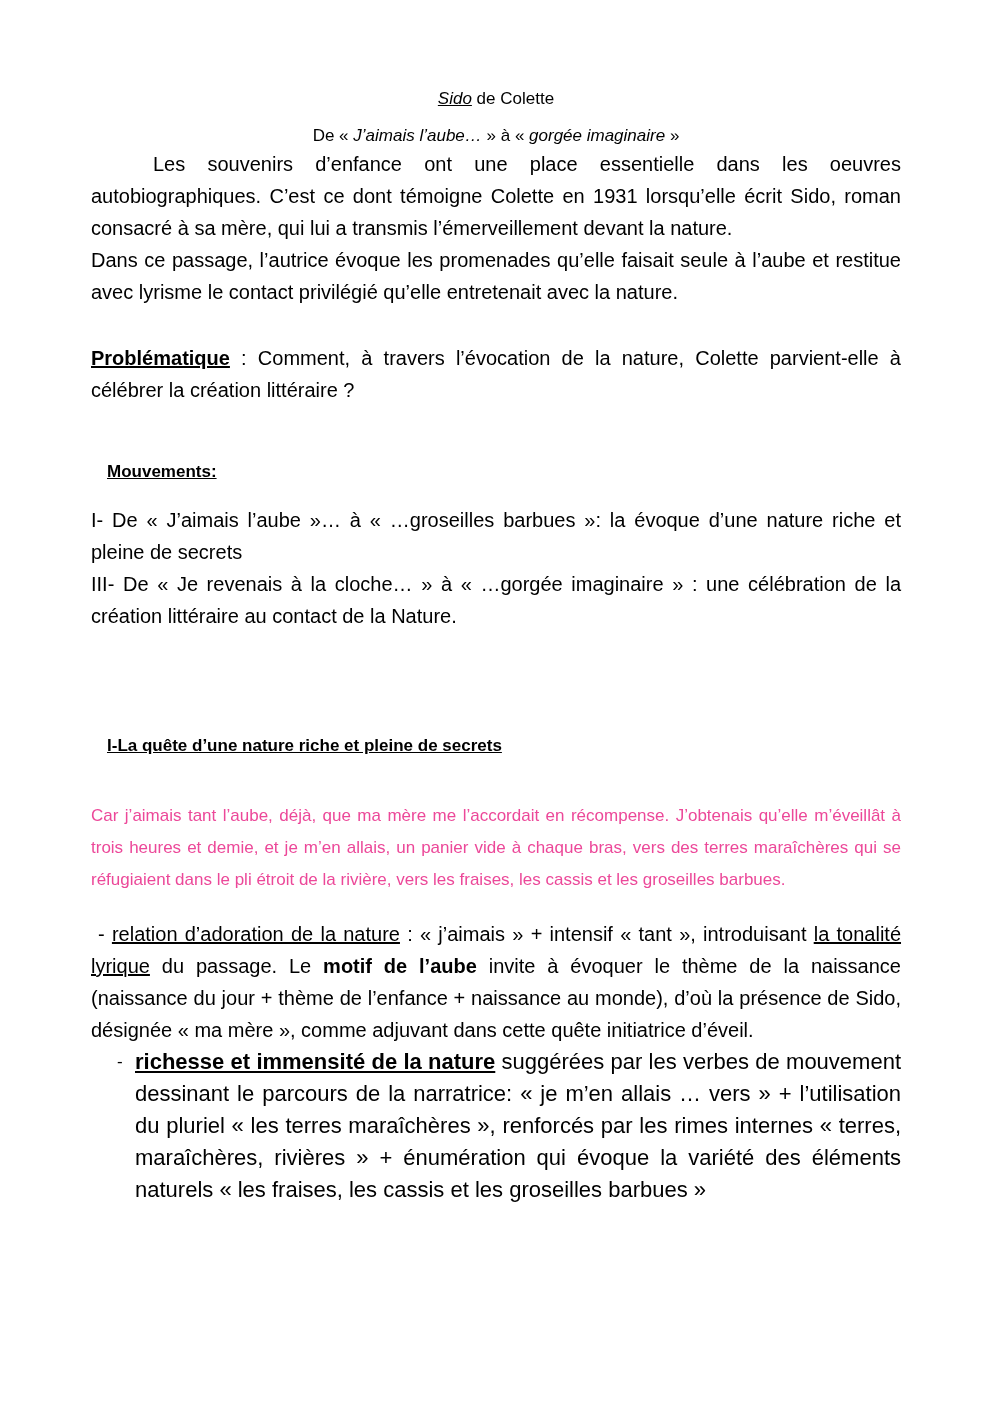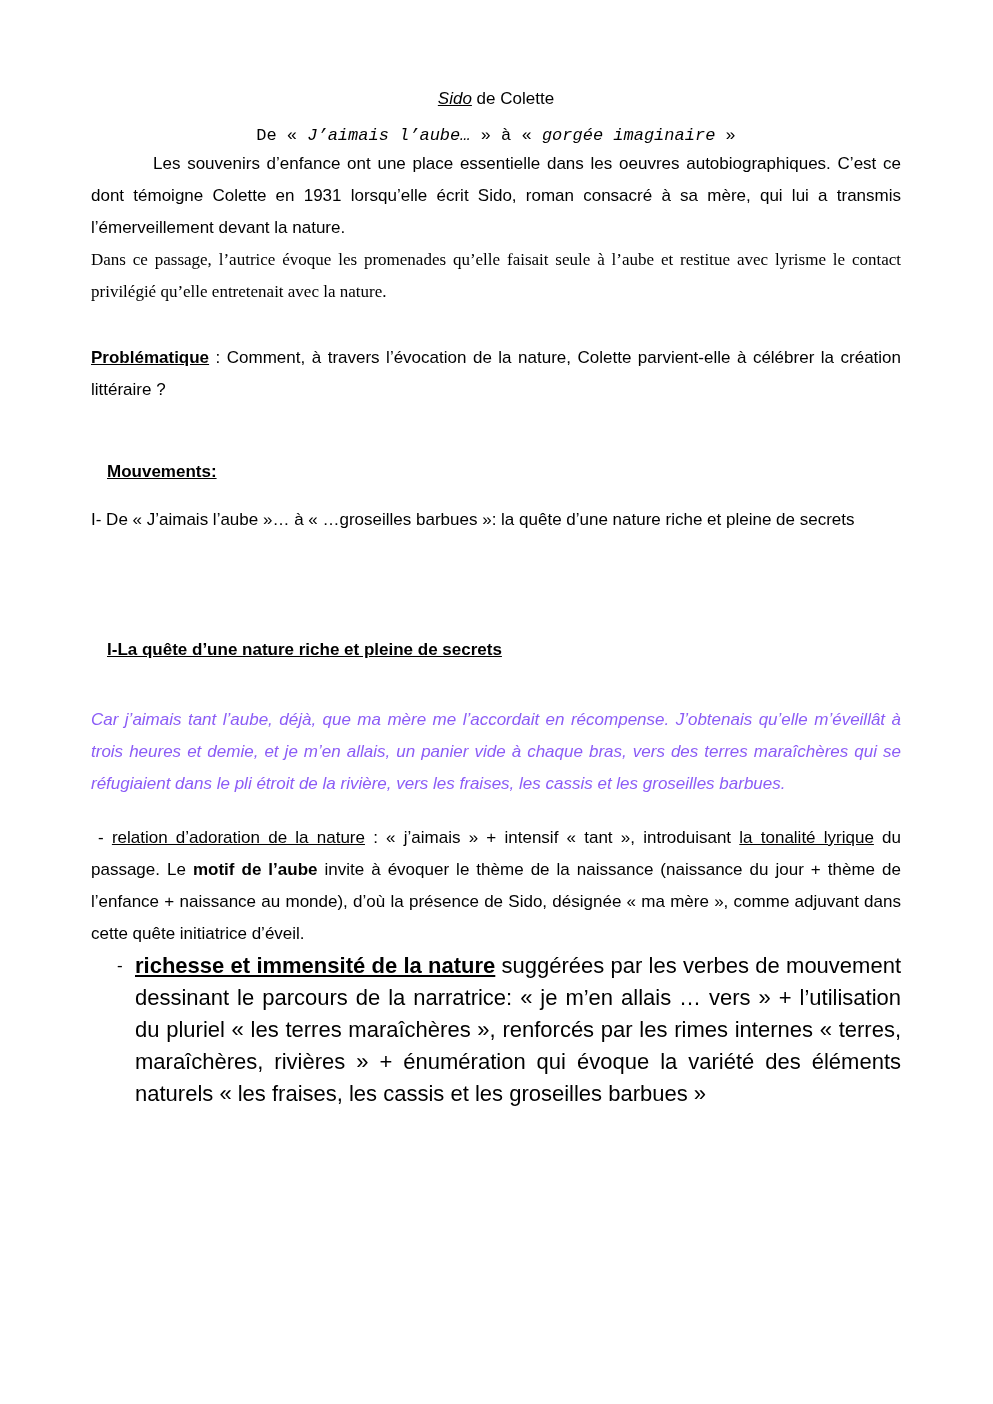--- a/index.html
+++ b/index.html
@@ -32,55 +32,53 @@
     text-align: center;
     font-size: 17px;
     line-height: 1.35;
     margin-top: 88px;
   }
   .doc-subtitle {
     text-align: center;
     font-size: 17px;
     line-height: 1.35;
     margin-top: 14px;
-    font-family: Liberation Mono, monospace;
   }
   .u { text-decoration: underline; }
   .i { font-style: italic; }
   .b { font-weight: bold; }
   .bu { font-weight: bold; text-decoration: underline; }
 
   p.body-par {
-    font-size: 17px;
+    font-size: 20px;
     line-height: 32px;
     text-align: justify;
     margin: 0;
   }
   .first-par {
     margin-top: 44px;
     text-indent: 62px;
   }
-  .par-gap-sm { margin-top: 0; font-family: Liberation Serif, serif; }
+  .par-gap-sm { margin-top: 0; }
 
   .section-gap-lg { height: 34px; }
   .section-gap-md { height: 22px; }
   .section-gap-xxl { height: 82px; }
 
   .heading-line {
     font-size: 17px;
     line-height: 32px;
     margin: 16px;
     text-align: left;
   }
   .quote-block {
     font-size: 17px;
     line-height: 32px;
     text-align: justify;
-    font-style: italic;
-    color: #8b5cf6;
+    color: #ec4899;
     margin: 0;
   }
   .indent-small {
     text-indent: 7px;
   }
   .bullet-row {
     display: flex;
     margin: 0;
     padding: 0;
   }
@@ -115,21 +113,22 @@
     <p class="body-par par-gap-sm">Dans ce passage, l’autrice évoque les promenades qu’elle faisait seule à l’aube et restitue avec lyrisme le contact privilégié qu’elle entretenait avec la nature.</p>
 
     <div class="section-gap-lg"></div>
 
     <p class="body-par"><span class="bu">Problématique</span><span> : Comment, à travers l’évocation de la nature, Colette parvient-elle à célébrer la création littéraire ?</span></p>
 
     <div class="section-gap-lg"></div>
 
     <p class="heading-line"><span class="bu">Mouvements:</span></p>
 
-    <p class="body-par">I- De « J’aimais l’aube »… à « …groseilles barbues »: la quête d’une nature riche et pleine de secrets</p>
+    <p class="body-par">I- De « J’aimais l’aube »… à « …groseilles barbues »: la évoque d’une nature riche et pleine de secrets</p>
+    <p class="body-par">III- De « Je revenais à la cloche… » à « …gorgée imaginaire » : une célébration de la création littéraire au contact de la Nature.</p>
 
     <div class="section-gap-xxl"></div>
 
     <p class="heading-line"><span class="bu">I-La quête d’une nature riche et pleine de secrets</span></p>
 
     <div class="section-gap-md"></div>
 
     <p class="quote-block">Car j’aimais tant l’aube, déjà, que ma mère me l’accordait en récompense. J’obtenais qu’elle m’éveillât à trois heures et demie, et je m’en allais, un panier vide à chaque bras, vers des terres maraîchères qui se réfugiaient dans le pli étroit de la rivière, vers les fraises, les cassis et les groseilles barbues.</p>
 
     <div class="section-gap-md"></div>

